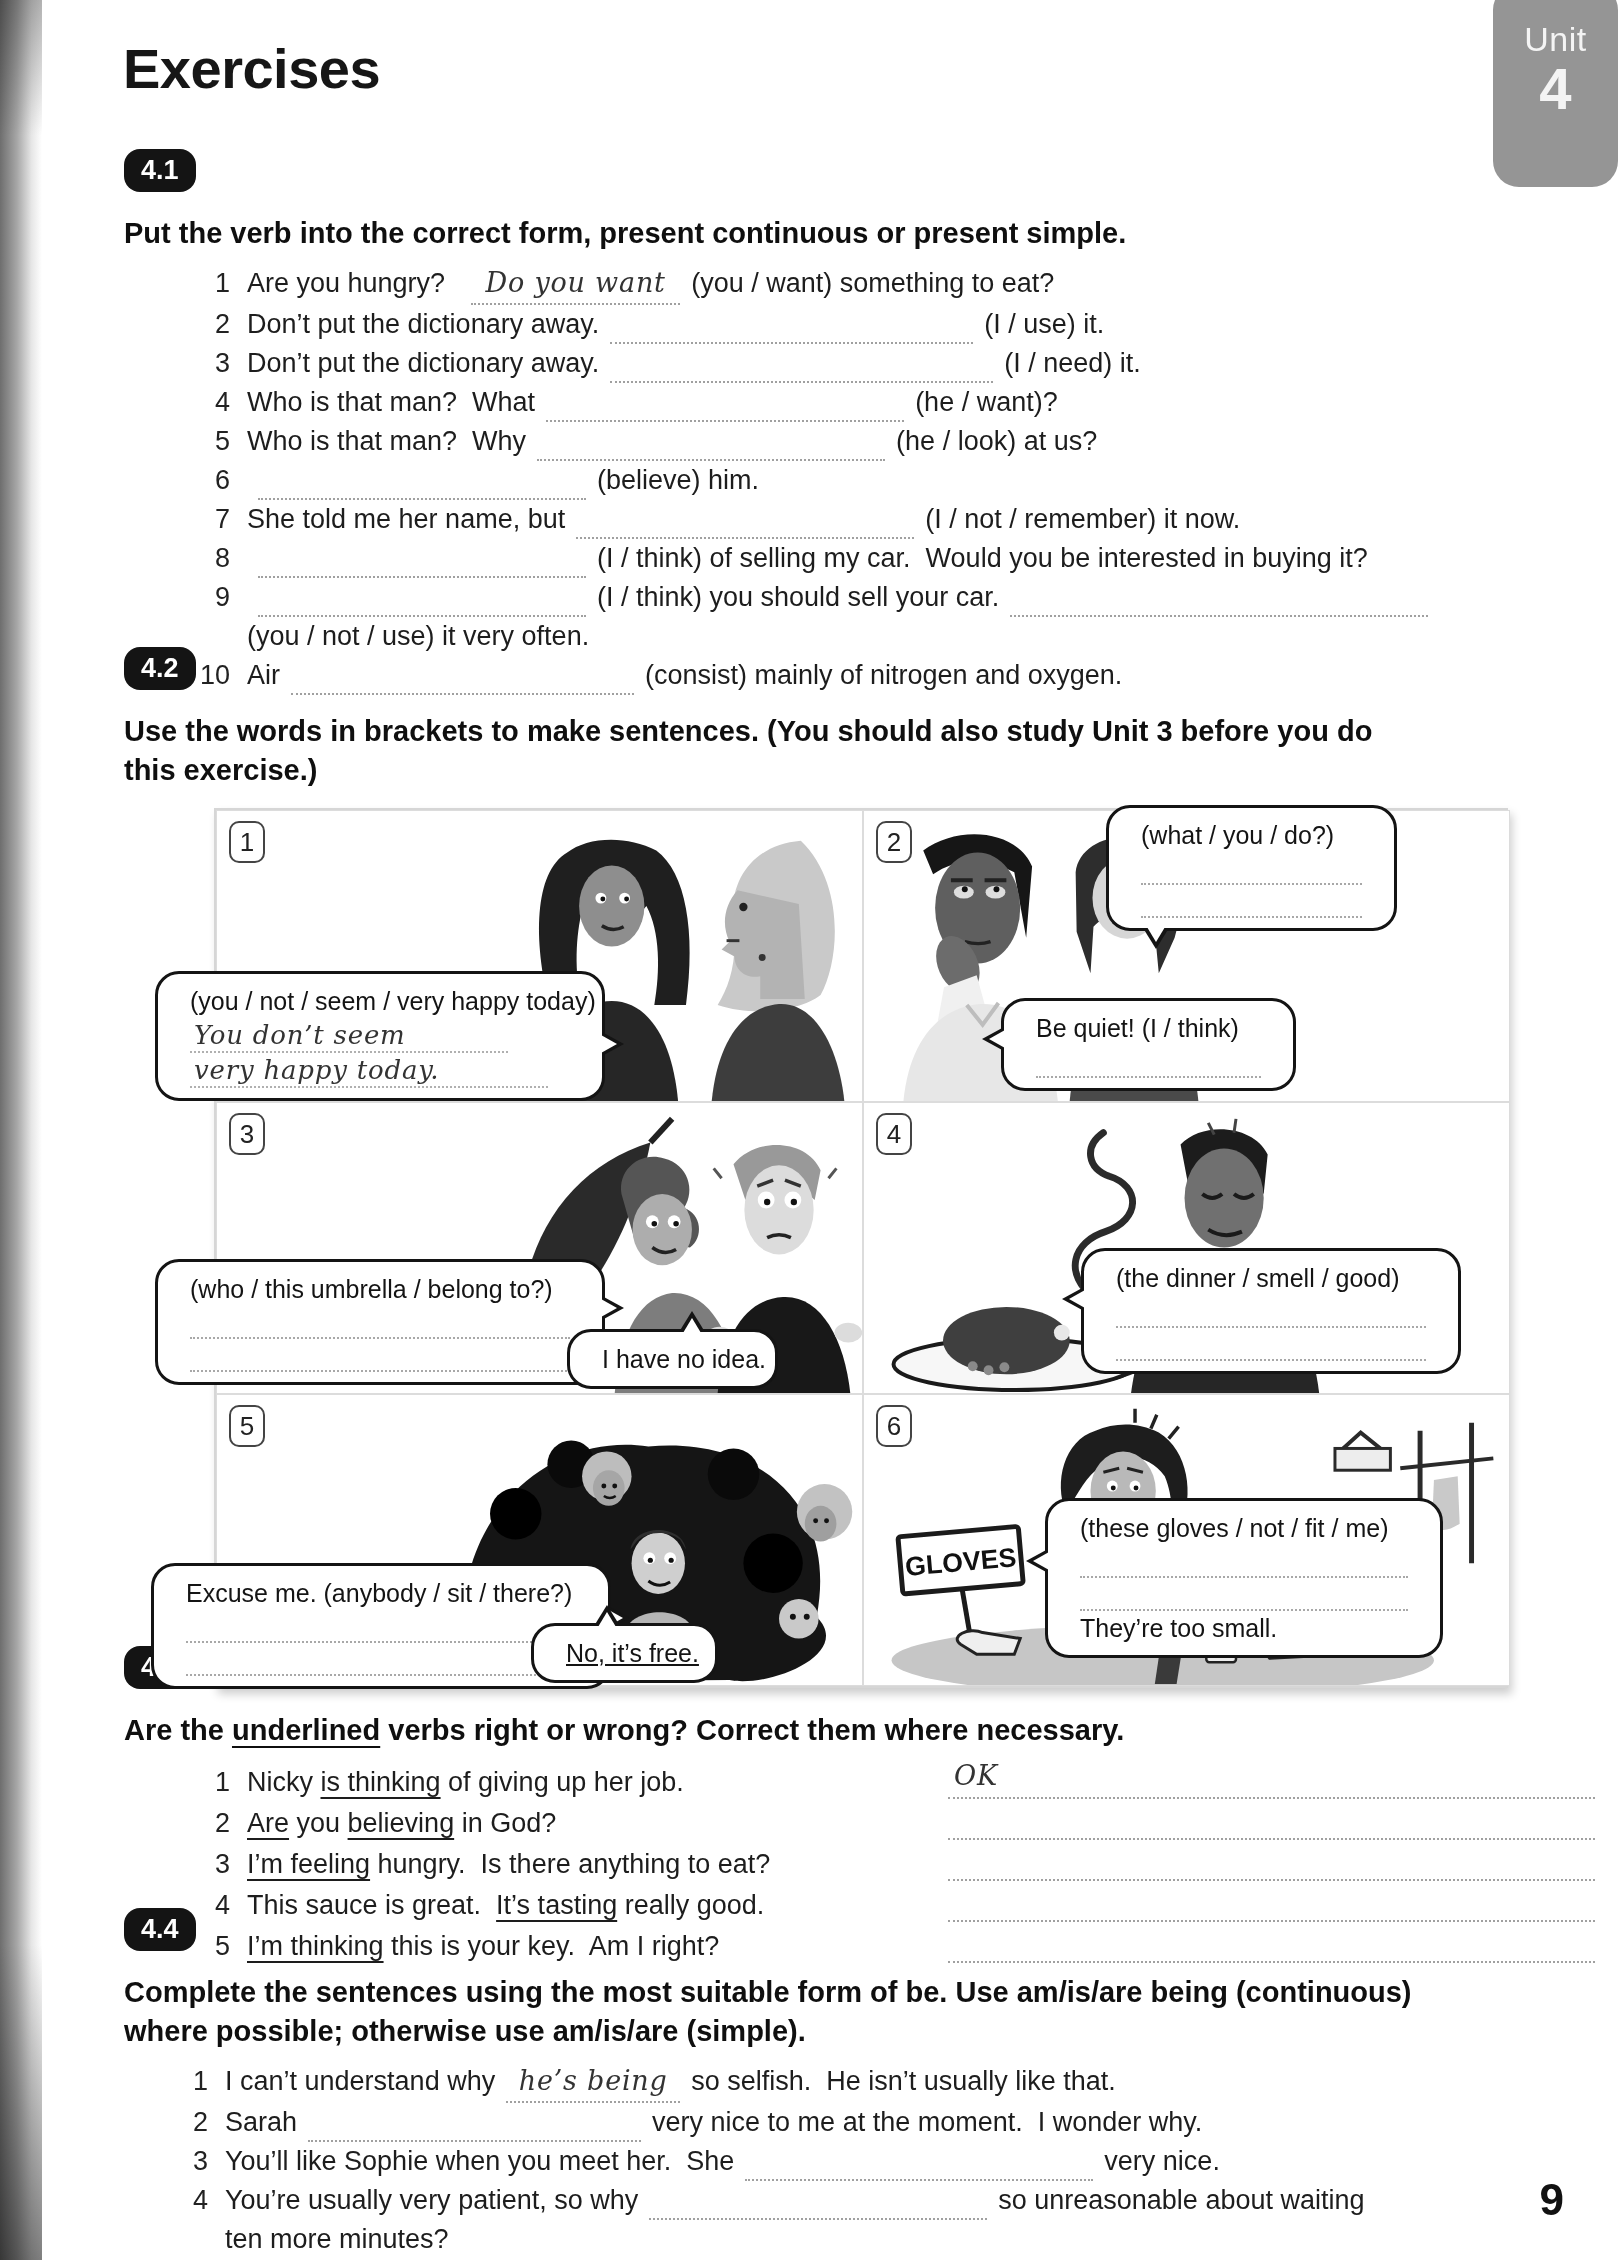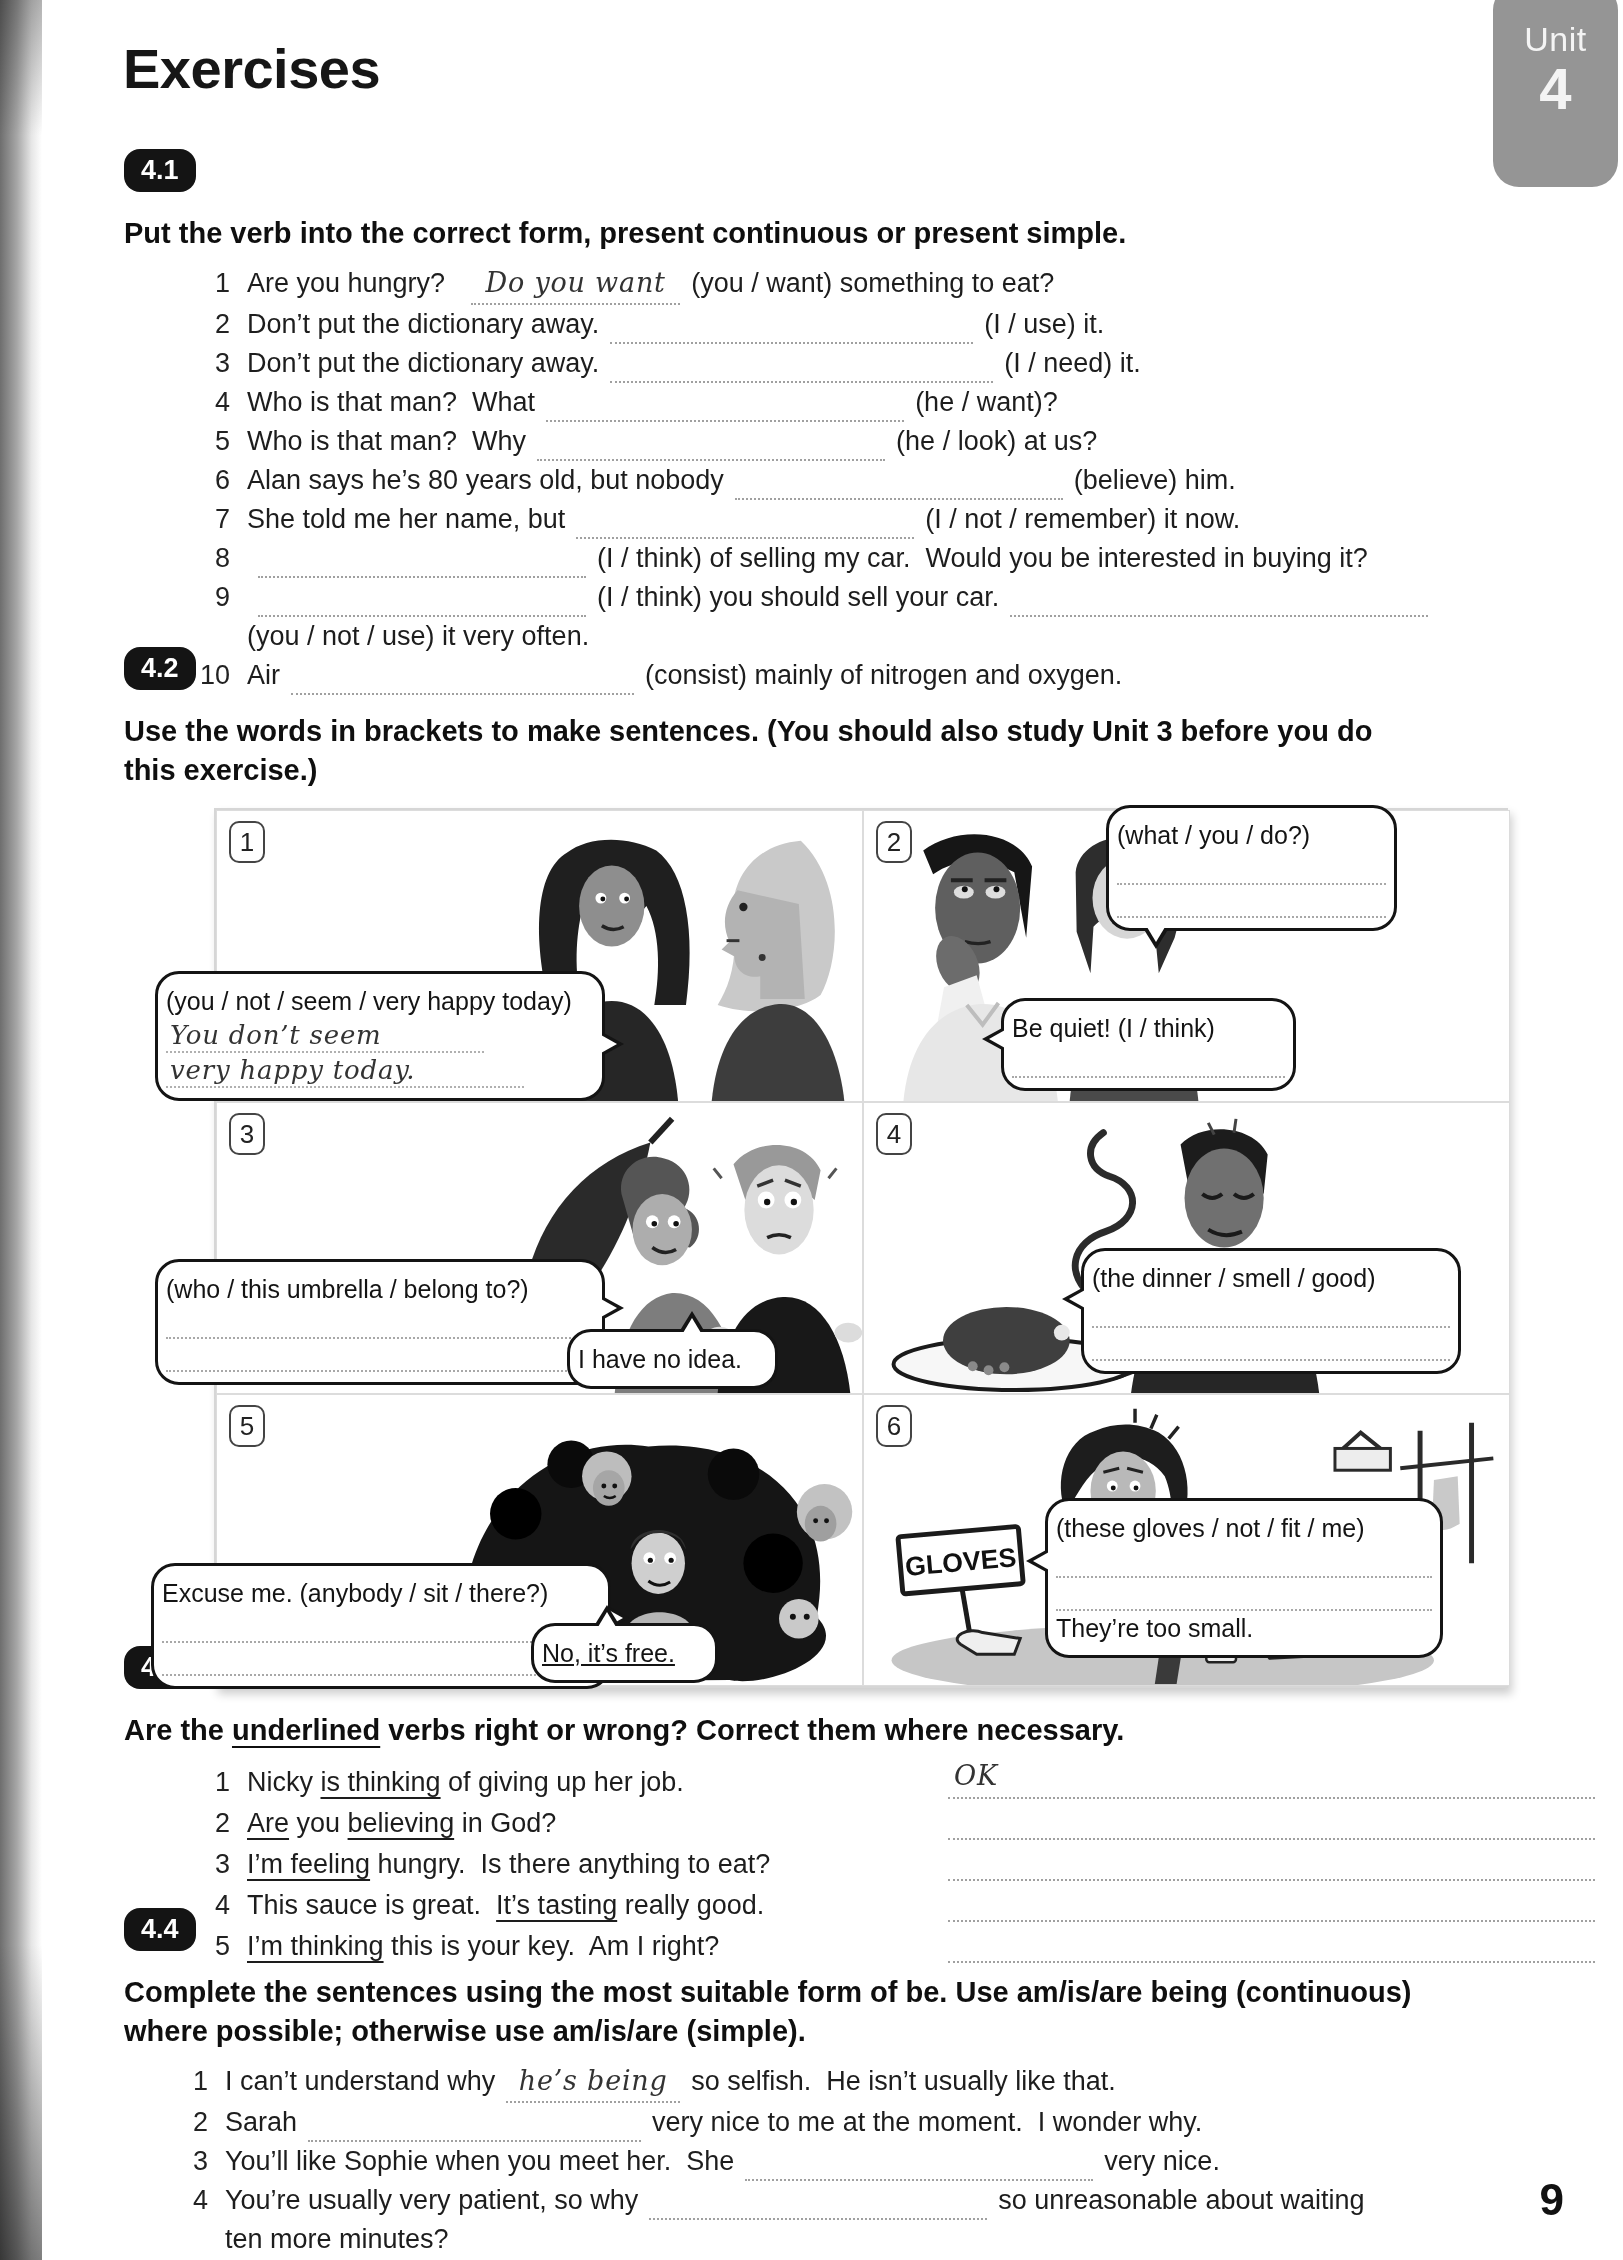--- a/index.html
+++ b/index.html
@@ -50,21 +50,21 @@
   .grid { position:relative; margin-left:90px; margin-top:18px; width:1294px;
     display:grid; grid-template-columns:647px 647px; border:2px solid #d6d6d6;
     box-shadow:4px 6px 9px rgba(0,0,0,.20); background:#fff; }
   .cell { position:relative; height:292px; border:1px solid #dcdcdc; background:#fff; }
   .pnum { position:absolute; top:10px; left:12px; min-width:36px; height:42px; padding:0 6px;
     border:2.5px solid #444; border-radius:10px; background:#fff; z-index:6;
     display:flex; align-items:center; justify-content:center; font-size:26px; color:#222; }
   .scene { position:absolute; inset:0; width:100%; height:100%; }
 
   .bubble { position:absolute; background:#fff; border:3px solid #141414; border-radius:24px;
-    padding:10px 8px; z-index:5; font-size:25px; color:#141414; }
+    padding:10px 32px; z-index:5; font-size:25px; color:#141414; }
   .prompt { line-height:34px; white-space:nowrap; }
   .dotline { border-bottom:2px dotted #a8a8a8; height:33px; }
   .bhand { font-family:"DejaVu Serif", cursive; font-style:italic; font-size:26px; color:#333;
     letter-spacing:0.8px; border-bottom:2px dotted #b0b0b0; padding:2px 4px 1px; }
   .btext { line-height:34px; white-space:nowrap; }
 
   
   .tl::before { content:""; position:absolute; left:-22px; top:var(--ty,30px);
     border-top:12px solid transparent; border-bottom:12px solid transparent; border-right:22px solid #141414; }
   .tl::after  { content:""; position:absolute; left:-15px; top:calc(var(--ty,30px) + 3px);
@@ -136,21 +136,20 @@
         <span class="inum">5</span>
         <span class="ibody">
           <span class="t">Who is that man?  Why</span>
           <span class="blank" style="width: 348px;"></span>
           <span class="t">(he / look) at us?</span>
         </span>
       </div>
       <div class="ex-item">
         <span class="inum">6</span>
         <span class="ibody">
-          <span class="t">Alan says he’s 80 years old, but nobody</span>
           <span class="blank" style="width: 328px;"></span>
           <span class="t">(believe) him.</span>
         </span>
       </div>
       <div class="ex-item">
         <span class="inum">7</span>
         <span class="ibody">
           <span class="t">She told me her name, but</span>
           <span class="blank" style="width: 338px;"></span>
           <span class="t">(I / not / remember) it now.</span>

